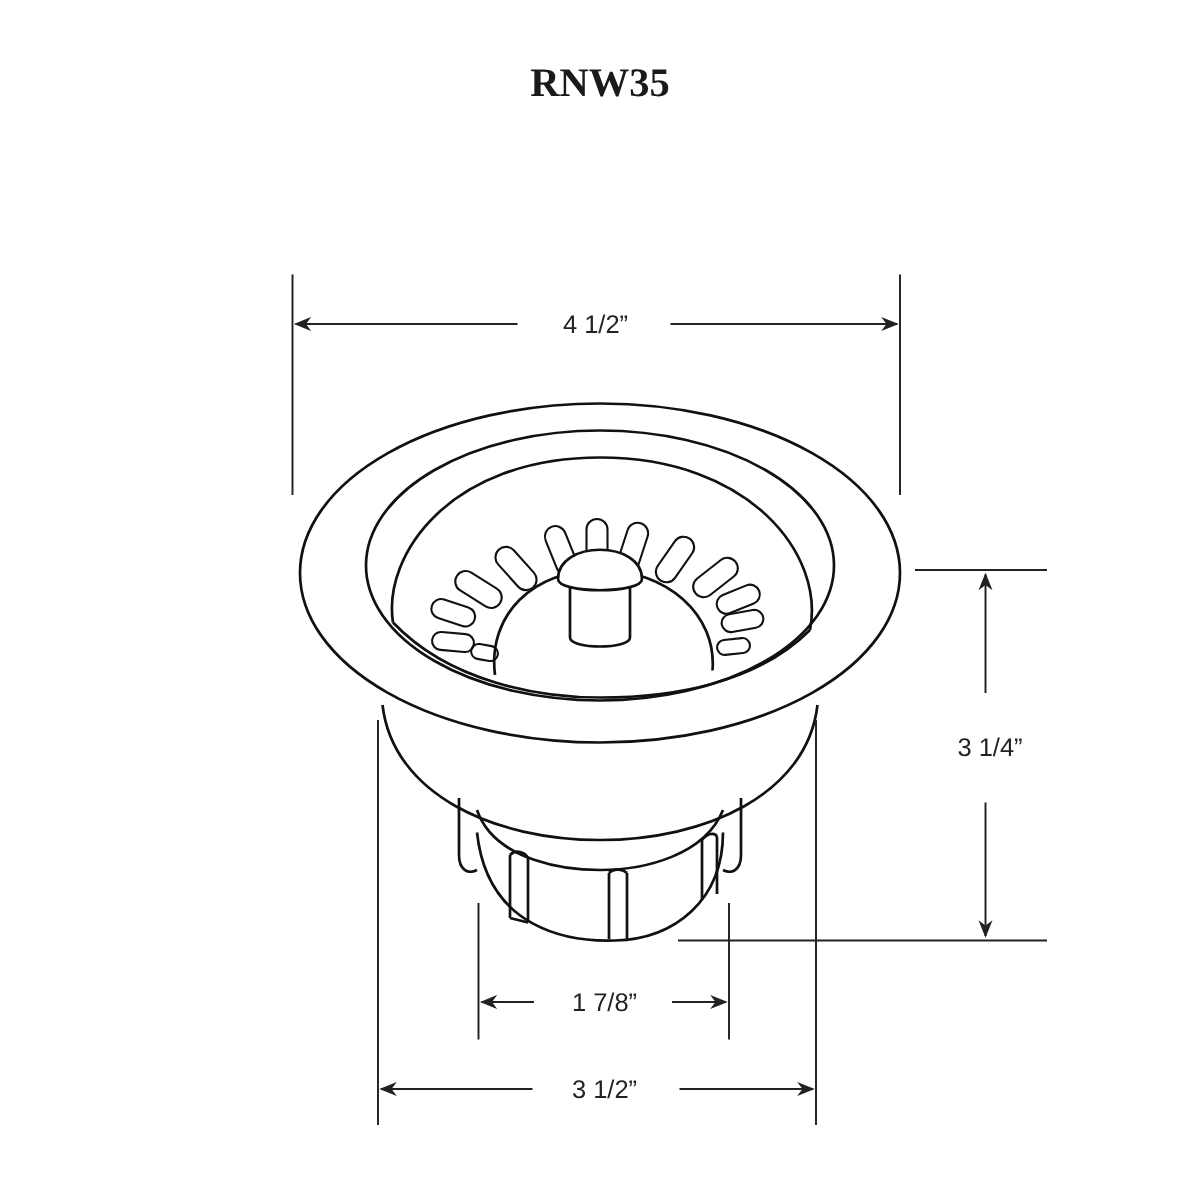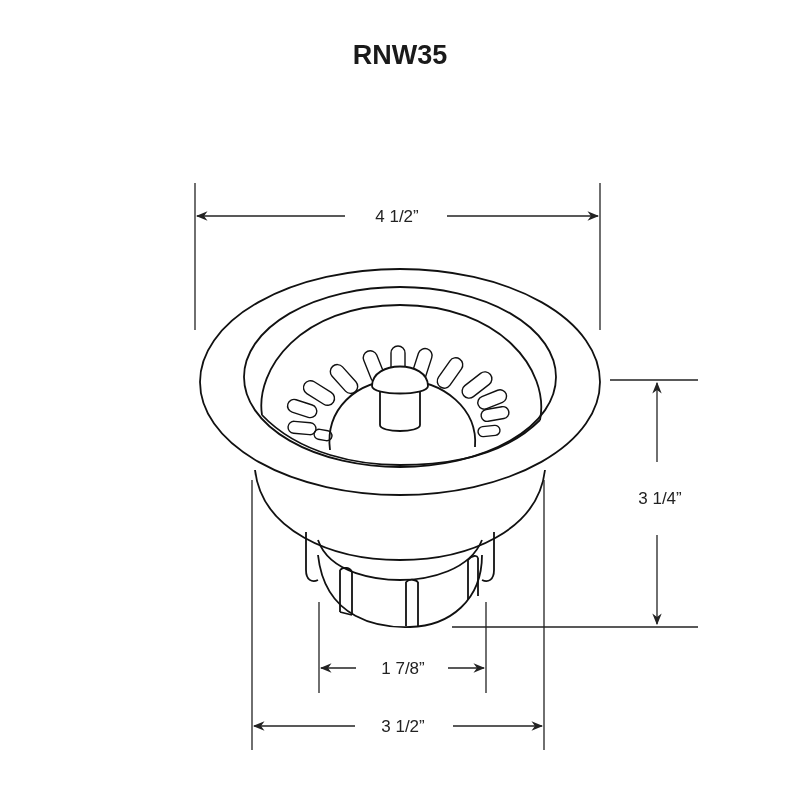--- a/index.html
+++ b/index.html
@@ -1,17 +1,17 @@
 <!DOCTYPE html>
 <html><head>
 <meta charset="utf-8">
 <style>
   html, body { margin: 0; padding: 0; background: #ffffff; }
   body { width: 800px; height: 800px; position: relative; overflow: hidden; font-family: "Liberation Sans", sans-serif; }
-  .title { position: absolute; left: 0; width: 800px; top: 40px; text-align: center; font-family: Liberation Sans, sans-serif; font-weight: bold; font-size: 27px; color: #1a1a1a; }
+  .title { position: absolute; left: 0; width: 800px; top: 40px; text-align: center; font-family: Liberation Serif, serif; font-weight: bold; font-size: 27px; color: #1a1a1a; }
   svg.drawing { position: absolute; left: 0; top: 0; }
   .dim-label { font-family: "Liberation Sans", sans-serif; font-size: 17px; fill: #222; }
 </style>
 </head>
 <body>
 
 <div class="title">RNW35</div>
 
 <svg class="drawing" width="800" height="800" viewBox="0 0 800 800">
   <defs>

